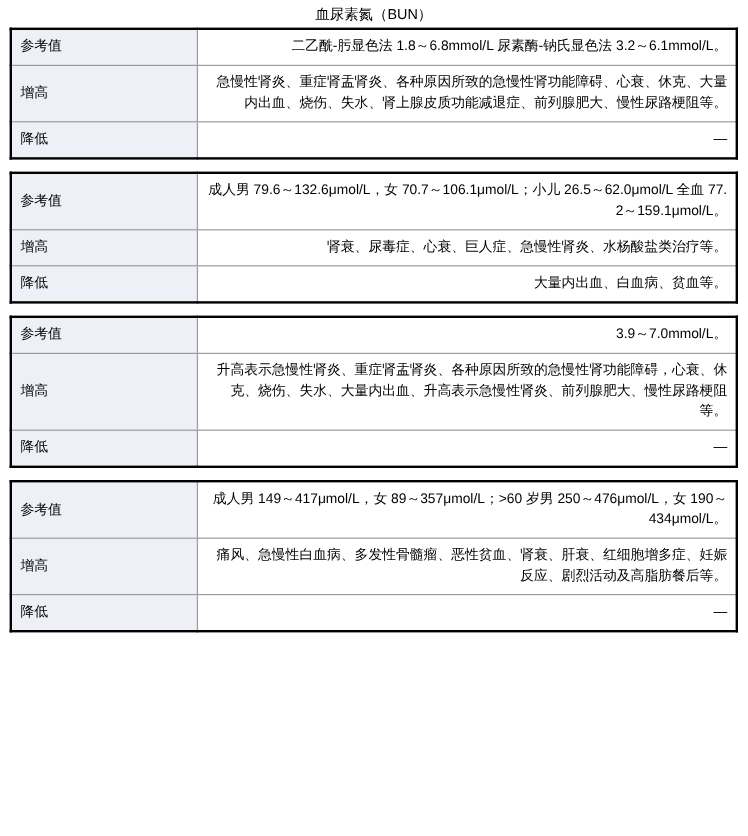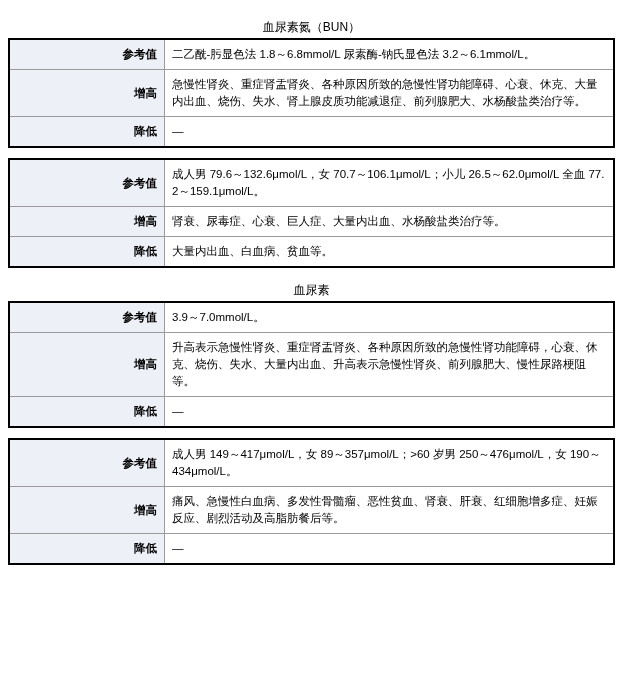--- a/index.html
+++ b/index.html
@@ -9,21 +9,21 @@
   }
   body {
     width: 623px;
     min-height: 697px;
     font-family: "Liberation Sans", "DejaVu Sans", sans-serif;
     color: #000000;
   }
   .page {
     width: 623px;
     box-sizing: border-box;
-    padding: 15px 8px;
+    padding: 0 8px;
   }
   .section {
     margin-bottom: 10px;
   }
   .section-title {
     text-align: center;
     font-size: 12px;
     line-height: 16px;
     padding: 4px 0 3px 0;
     font-family: "Liberation Sans", "DejaVu Sans", sans-serif;
@@ -37,27 +37,26 @@
   table.tbl td {
     border: 1px solid #9b9b9b;
     font-size: 11.5px;
     line-height: 17px;
     padding: 6px 7px;
     vertical-align: middle;
   }
   td.label {
     width: 140px;
     background: #eef0f8;
-    text-align: right;
+    text-align: left;
     font-size: 11.5px;
-    font-weight: bold;
   }
   td.value {
     background: #ffffff;
-    text-align: left;
+    text-align: right;
     word-break: break-all;
   }
   .dash {
     font-size: 11.5px;
   }
 </style>
 </head>
 <body>
 
 <div class="page">
@@ -65,51 +64,50 @@
   <div class="section">
     <div class="section-title">血尿素氮（BUN）</div>
     <table class="tbl">
       <tbody>
         <tr>
           <td class="label">参考值</td>
           <td class="value">二乙酰-肟显色法 1.8～6.8mmol/L 尿素酶-钠氏显色法 3.2～6.1mmol/L。</td>
         </tr>
         <tr>
           <td class="label">增高</td>
-          <td class="value">急慢性肾炎、重症肾盂肾炎、各种原因所致的急慢性肾功能障碍、心衰、休克、大量内出血、烧伤、失水、肾上腺皮质功能减退症、前列腺肥大、水杨酸盐类治疗等。</td>
+          <td class="value">急慢性肾炎、重症肾盂肾炎、各种原因所致的急慢性肾功能障碍、心衰、休克、大量内出血、烧伤、失水、肾上腺皮质功能减退症、前列腺肥大、慢性尿路梗阻等。</td>
         </tr>
         <tr>
           <td class="label">降低</td>
           <td class="value dash">—</td>
         </tr>
       </tbody>
     </table>
   </div>
 
   <div class="section">
     <table class="tbl">
       <tbody>
         <tr>
           <td class="label">参考值</td>
           <td class="value">成人男 79.6～132.6μmol/L，女 70.7～106.1μmol/L；小儿 26.5～62.0μmol/L 全血 77.2～159.1μmol/L。</td>
         </tr>
         <tr>
           <td class="label">增高</td>
-          <td class="value">肾衰、尿毒症、心衰、巨人症、大量内出血、水杨酸盐类治疗等。</td>
+          <td class="value">肾衰、尿毒症、心衰、巨人症、急慢性肾炎、水杨酸盐类治疗等。</td>
         </tr>
         <tr>
           <td class="label">降低</td>
           <td class="value">大量内出血、白血病、贫血等。</td>
         </tr>
       </tbody>
     </table>
   </div>
 
   <div class="section">
-    <div class="section-title">血尿素</div>
     <table class="tbl">
       <tbody>
         <tr>
           <td class="label">参考值</td>
           <td class="value">3.9～7.0mmol/L。</td>
         </tr>
         <tr>
           <td class="label">增高</td>
           <td class="value">升高表示急慢性肾炎、重症肾盂肾炎、各种原因所致的急慢性肾功能障碍，心衰、休克、烧伤、失水、大量内出血、升高表示急慢性肾炎、前列腺肥大、慢性尿路梗阻等。</td>
         </tr>

